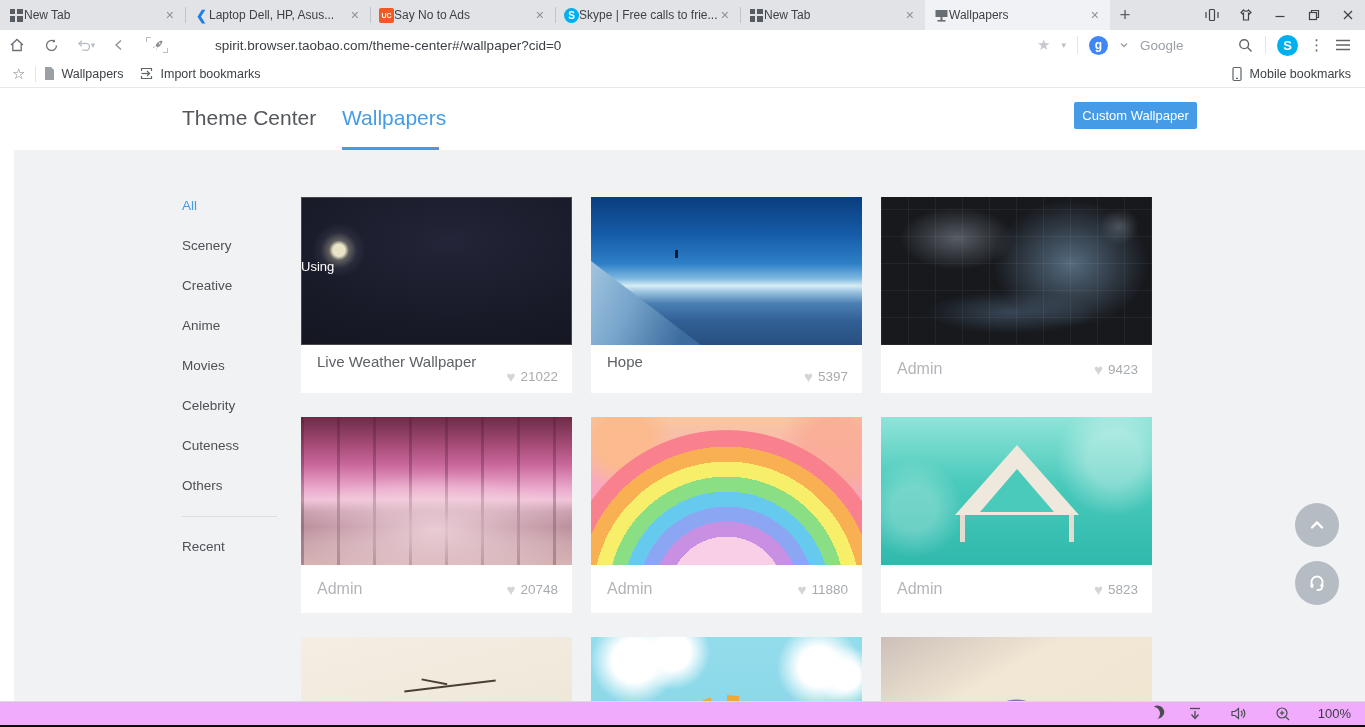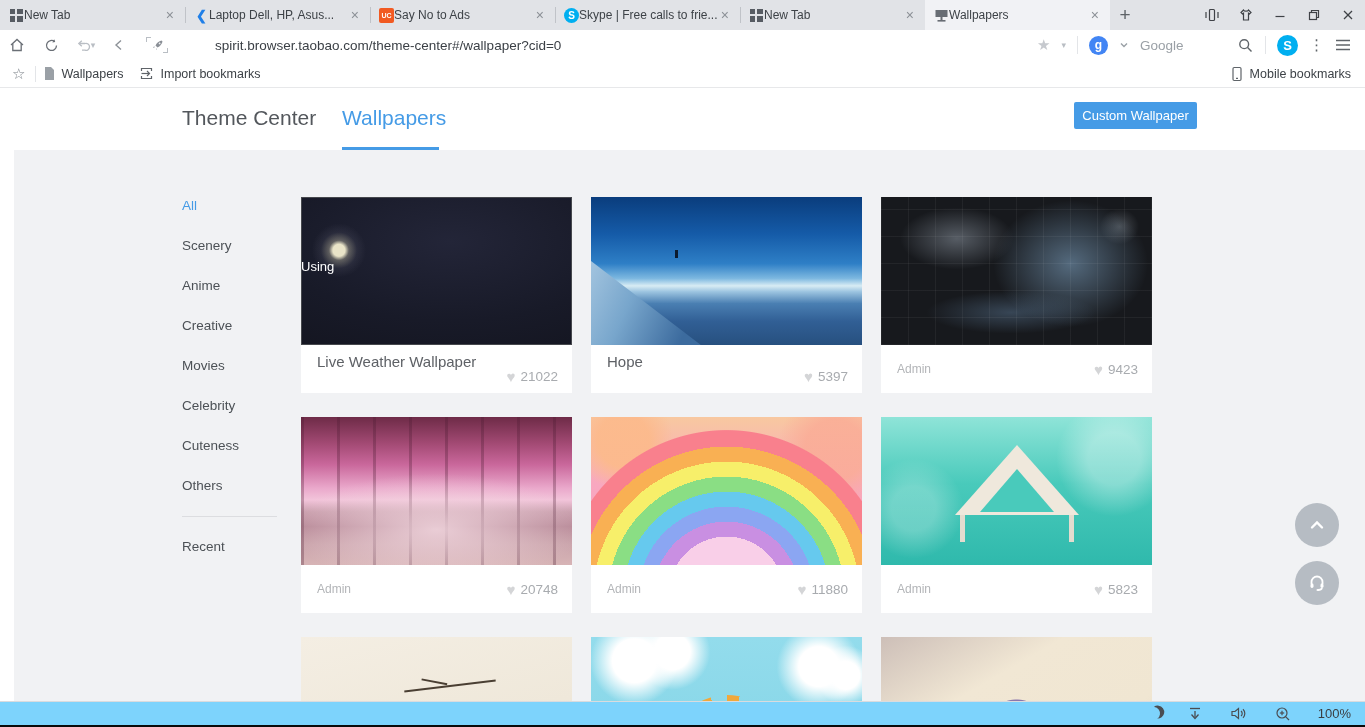--- a/index.html
+++ b/index.html
@@ -59,21 +59,21 @@
   .side { position:absolute; left:168px; top:62px; width:112px; padding-top:36px; font-size:13.5px; color:#4c5156; }
   .side-item { height:40px; line-height:40px; cursor:pointer; }
   .side-item.active { color:#459be6; }
   .side-divider { width:95px; border:none; border-top:1px solid #dcdde0; margin-top:10px; }
   .side-recent { height:40px; line-height:40px; margin-top:10px; cursor:pointer; }
 
   .card { position:absolute; width:271px; cursor:pointer; }
   .card-img { height:148px; position:relative; overflow:hidden; }
   .card-cap { height:48px; background:#fff; position:relative; }
   .cap-title2 { position:absolute; left:16px; top:8px; font-size:15px; color:#5e6166; }
-  .cap-title1 { position:absolute; left:16px; top:0; height:48px; line-height:48px; font-size:12px; color:#b3b5b8; }
+  .cap-title1 { position:absolute; left:16px; top:0; height:48px; line-height:48px; font-size:16px; color:#b3b5b8; }
   .likes { position:absolute; right:14px; display:flex; align-items:center; gap:5px; font-size:13.5px; color:#a8abaf; }
   .likes.bl { bottom:8px; }
   .likes.cl { top:0; height:48px; }
   .likes .heart { color:#d4d5d7; font-size:15px; }
 
   .using-badge { position:absolute; left:0; right:0; top:62px; text-align:left; color:#fff; font-size:13px; }
   .img-selected { outline:1px solid #46484d; outline-offset:-1px; }
 
   
   .art-night { background:
@@ -123,21 +123,21 @@
     radial-gradient(circle 33px at 50% 96px, #9b87bb 0 29px, #8a76ad 29px 33px, transparent 34px),
     linear-gradient(150deg,#cdbfb8 0%,#f1e7d4 35%,#f0e6d2 70%,#e2d4c2 100%); }
 
   
   .fab { position:absolute; left:1281px; width:44px; height:44px; border-radius:50%; background:#b6bcc3; display:flex; align-items:center; justify-content:center; cursor:pointer; }
   .fab.top { top:415px; } .fab.help { top:473px; }
   .pg-scroll { position:absolute; right:0; top:0; width:10px; height:613px; background:#ececee; }
   .pg-thumb { position:absolute; right:2px; top:3px; width:6px; height:300px; border-radius:3px; background:#d2d3d6; }
 
   
-  .statusbar { position:absolute; top:701px; left:0; width:1365px; height:24px; background:#7dd3fc; border-top:1px solid #dadbde; display:flex; align-items:center; justify-content:flex-end; gap:27px; padding-right:14px; }
+  .statusbar { position:absolute; top:701px; left:0; width:1365px; height:24px; background:#f0abfc; border-top:1px solid #dadbde; display:flex; align-items:center; justify-content:flex-end; gap:27px; padding-right:14px; }
   .moon { width:13px; height:13px; border-radius:50%; box-shadow:4px -2px 0 0 #4a4d52; transform:rotate(8deg); }
   .zoom-label { font-size:13px; color:#3b3e42; }
   .taskbar-edge { position:absolute; top:725px; left:0; width:1365px; height:2px; background:#0a0a0a; }
 </style>
 </head>
 <body>
 
 <div class="tabbar">
   <div class="tab">
     <span class="favicon">
@@ -321,22 +321,22 @@
   <div class="page-header">
     <span class="ph-title">Theme Center</span>
     <span class="ph-tab">Wallpapers</span>
     <span class="ph-underline"></span>
     <button class="custom-btn">Custom Wallpaper</button>
   </div>
 
   <div class="side">
     <div class="side-item active">All</div>
     <div class="side-item">Scenery</div>
+    <div class="side-item">Creative</div>
     <div class="side-item">Anime</div>
-    <div class="side-item">Creative</div>
     <div class="side-item">Movies</div>
     <div class="side-item">Celebrity</div>
     <div class="side-item">Cuteness</div>
     <div class="side-item">Others</div>
     <hr class="side-divider">
     <div class="side-recent">Recent</div>
   </div>
 
   <div class="card" style="left:287px; top:109px;">
     <div class="card-img art-night img-selected">

